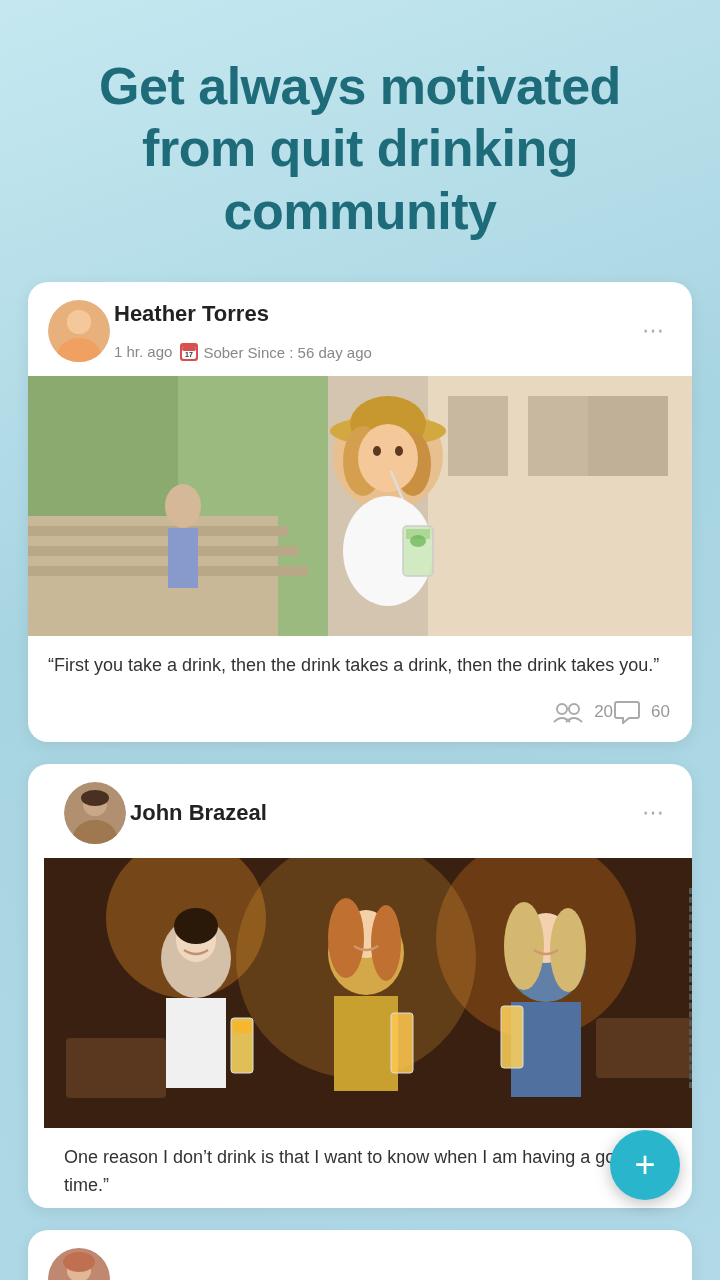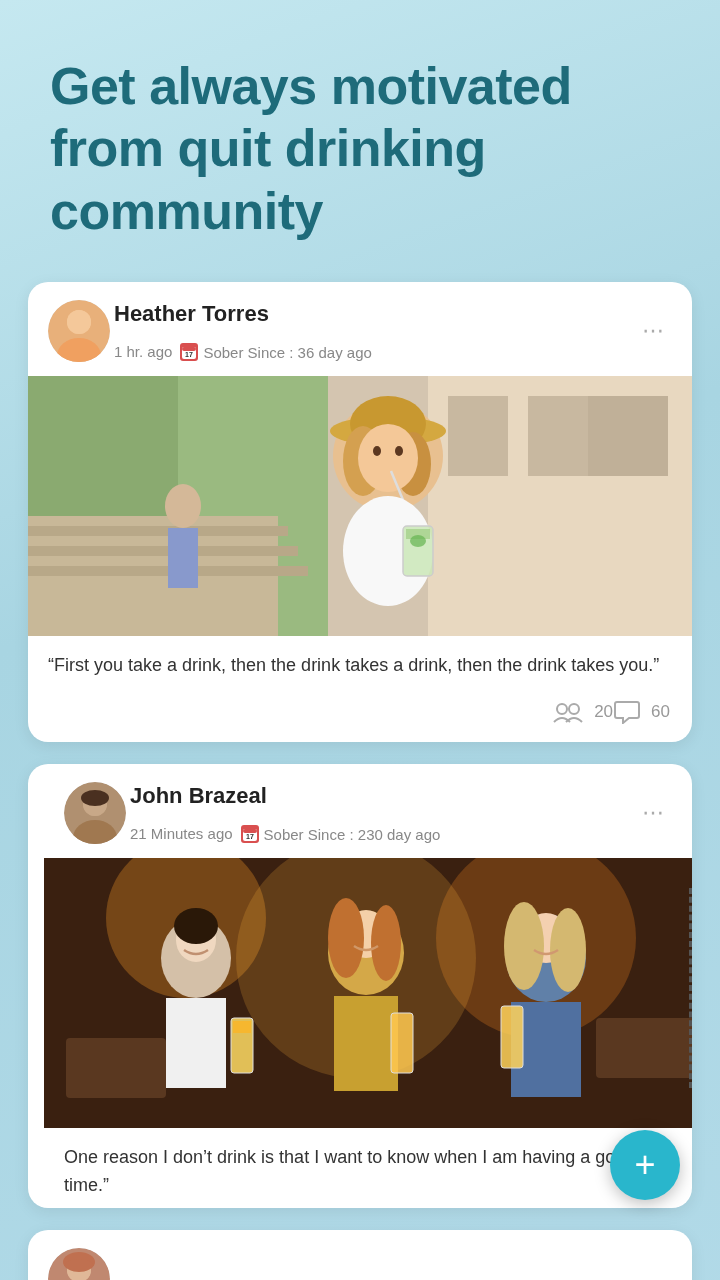--- a/index.html
+++ b/index.html
@@ -12,21 +12,21 @@
       overflow-x: hidden;
     }
     .page-bg {
       background: linear-gradient(160deg, #c5e8f0 0%, #a8d5e2 40%, #b2dae8 100%);
       min-height: 1280px;
       padding: 0 0 40px 0;
       position: relative;
     }
     .header-section {
       padding: 55px 50px 40px 50px;
-      text-align: left;
+      text-align: center;
     }
     .header-title {
       font-size: 52px;
       font-weight: 800;
       color: #1e6b7a;
       line-height: 1.2;
       letter-spacing: -0.5px;
     }
     .feed-container {
       padding: 0 28px;
@@ -182,21 +182,21 @@
           <div class="user-name">Heather Torres</div>
           <div class="user-meta">
             <span class="time-ago">1 hr. ago</span>
             <span class="sober-badge">
               <svg width="18" height="18" viewBox="0 0 18 18">
                 <rect width="18" height="18" rx="3" fill="#d94f4f"></rect>
                 <rect x="2" y="4" width="14" height="12" rx="2" fill="white"></rect>
                 <rect x="2" y="4" width="14" height="4" rx="2" fill="#d94f4f"></rect>
                 <text x="9" y="14" text-anchor="middle" font-size="7" font-weight="bold" fill="#333">17</text>
               </svg>
-              <span>Sober Since : 36 day ago</span>
+              <span>Sober Since : 56 day ago</span>
             </span>
           </div>
         </div>
         <button class="more-btn">⋯</button>
       </div>
 
       <div class="card-image img-heather">
         <svg width="100%" height="260" viewBox="0 0 664 260" preserveAspectRatio="xMidYMid slice">
 
           <rect width="664" height="260" fill="#d4c5b0"></rect>
@@ -270,32 +270,20 @@
             <circle cx="31" cy="31" r="31" fill="#b09070"></circle>
             <circle cx="31" cy="22" r="12" fill="#c8a888"></circle>
             <ellipse cx="31" cy="56" rx="22" ry="18" fill="#a07850"></ellipse>
             <circle cx="31" cy="22" r="12" fill="#c8a888"></circle>
 
             <ellipse cx="31" cy="16" rx="14" ry="8" fill="#4a3020"></ellipse>
           </svg>
         </div>
         <div class="card-user-info">
           <div class="user-name">John Brazeal</div>
-          <div class="user-meta">
-            <span class="time-ago">21 Minutes ago</span>
-            <span class="sober-badge">
-              <svg width="18" height="18" viewBox="0 0 18 18">
-                <rect width="18" height="18" rx="3" fill="#d94f4f"></rect>
-                <rect x="2" y="4" width="14" height="12" rx="2" fill="white"></rect>
-                <rect x="2" y="4" width="14" height="4" rx="2" fill="#d94f4f"></rect>
-                <text x="9" y="14" text-anchor="middle" font-size="7" font-weight="bold" fill="#333">17</text>
-              </svg>
-              <span>Sober Since : 230 day ago</span>
-            </span>
-          </div>
         </div>
         <button class="more-btn">⋯</button>
       </div>
 
       <div class="card-image card-image-second img-john" style="position:relative;">
         <svg width="100%" height="270" viewBox="0 0 664 270" preserveAspectRatio="xMidYMid slice">
 
           <rect width="664" height="270" fill="#3a2010"></rect>
 
           <circle cx="150" cy="60" r="80" fill="rgba(255,160,40,0.3)"></circle>

